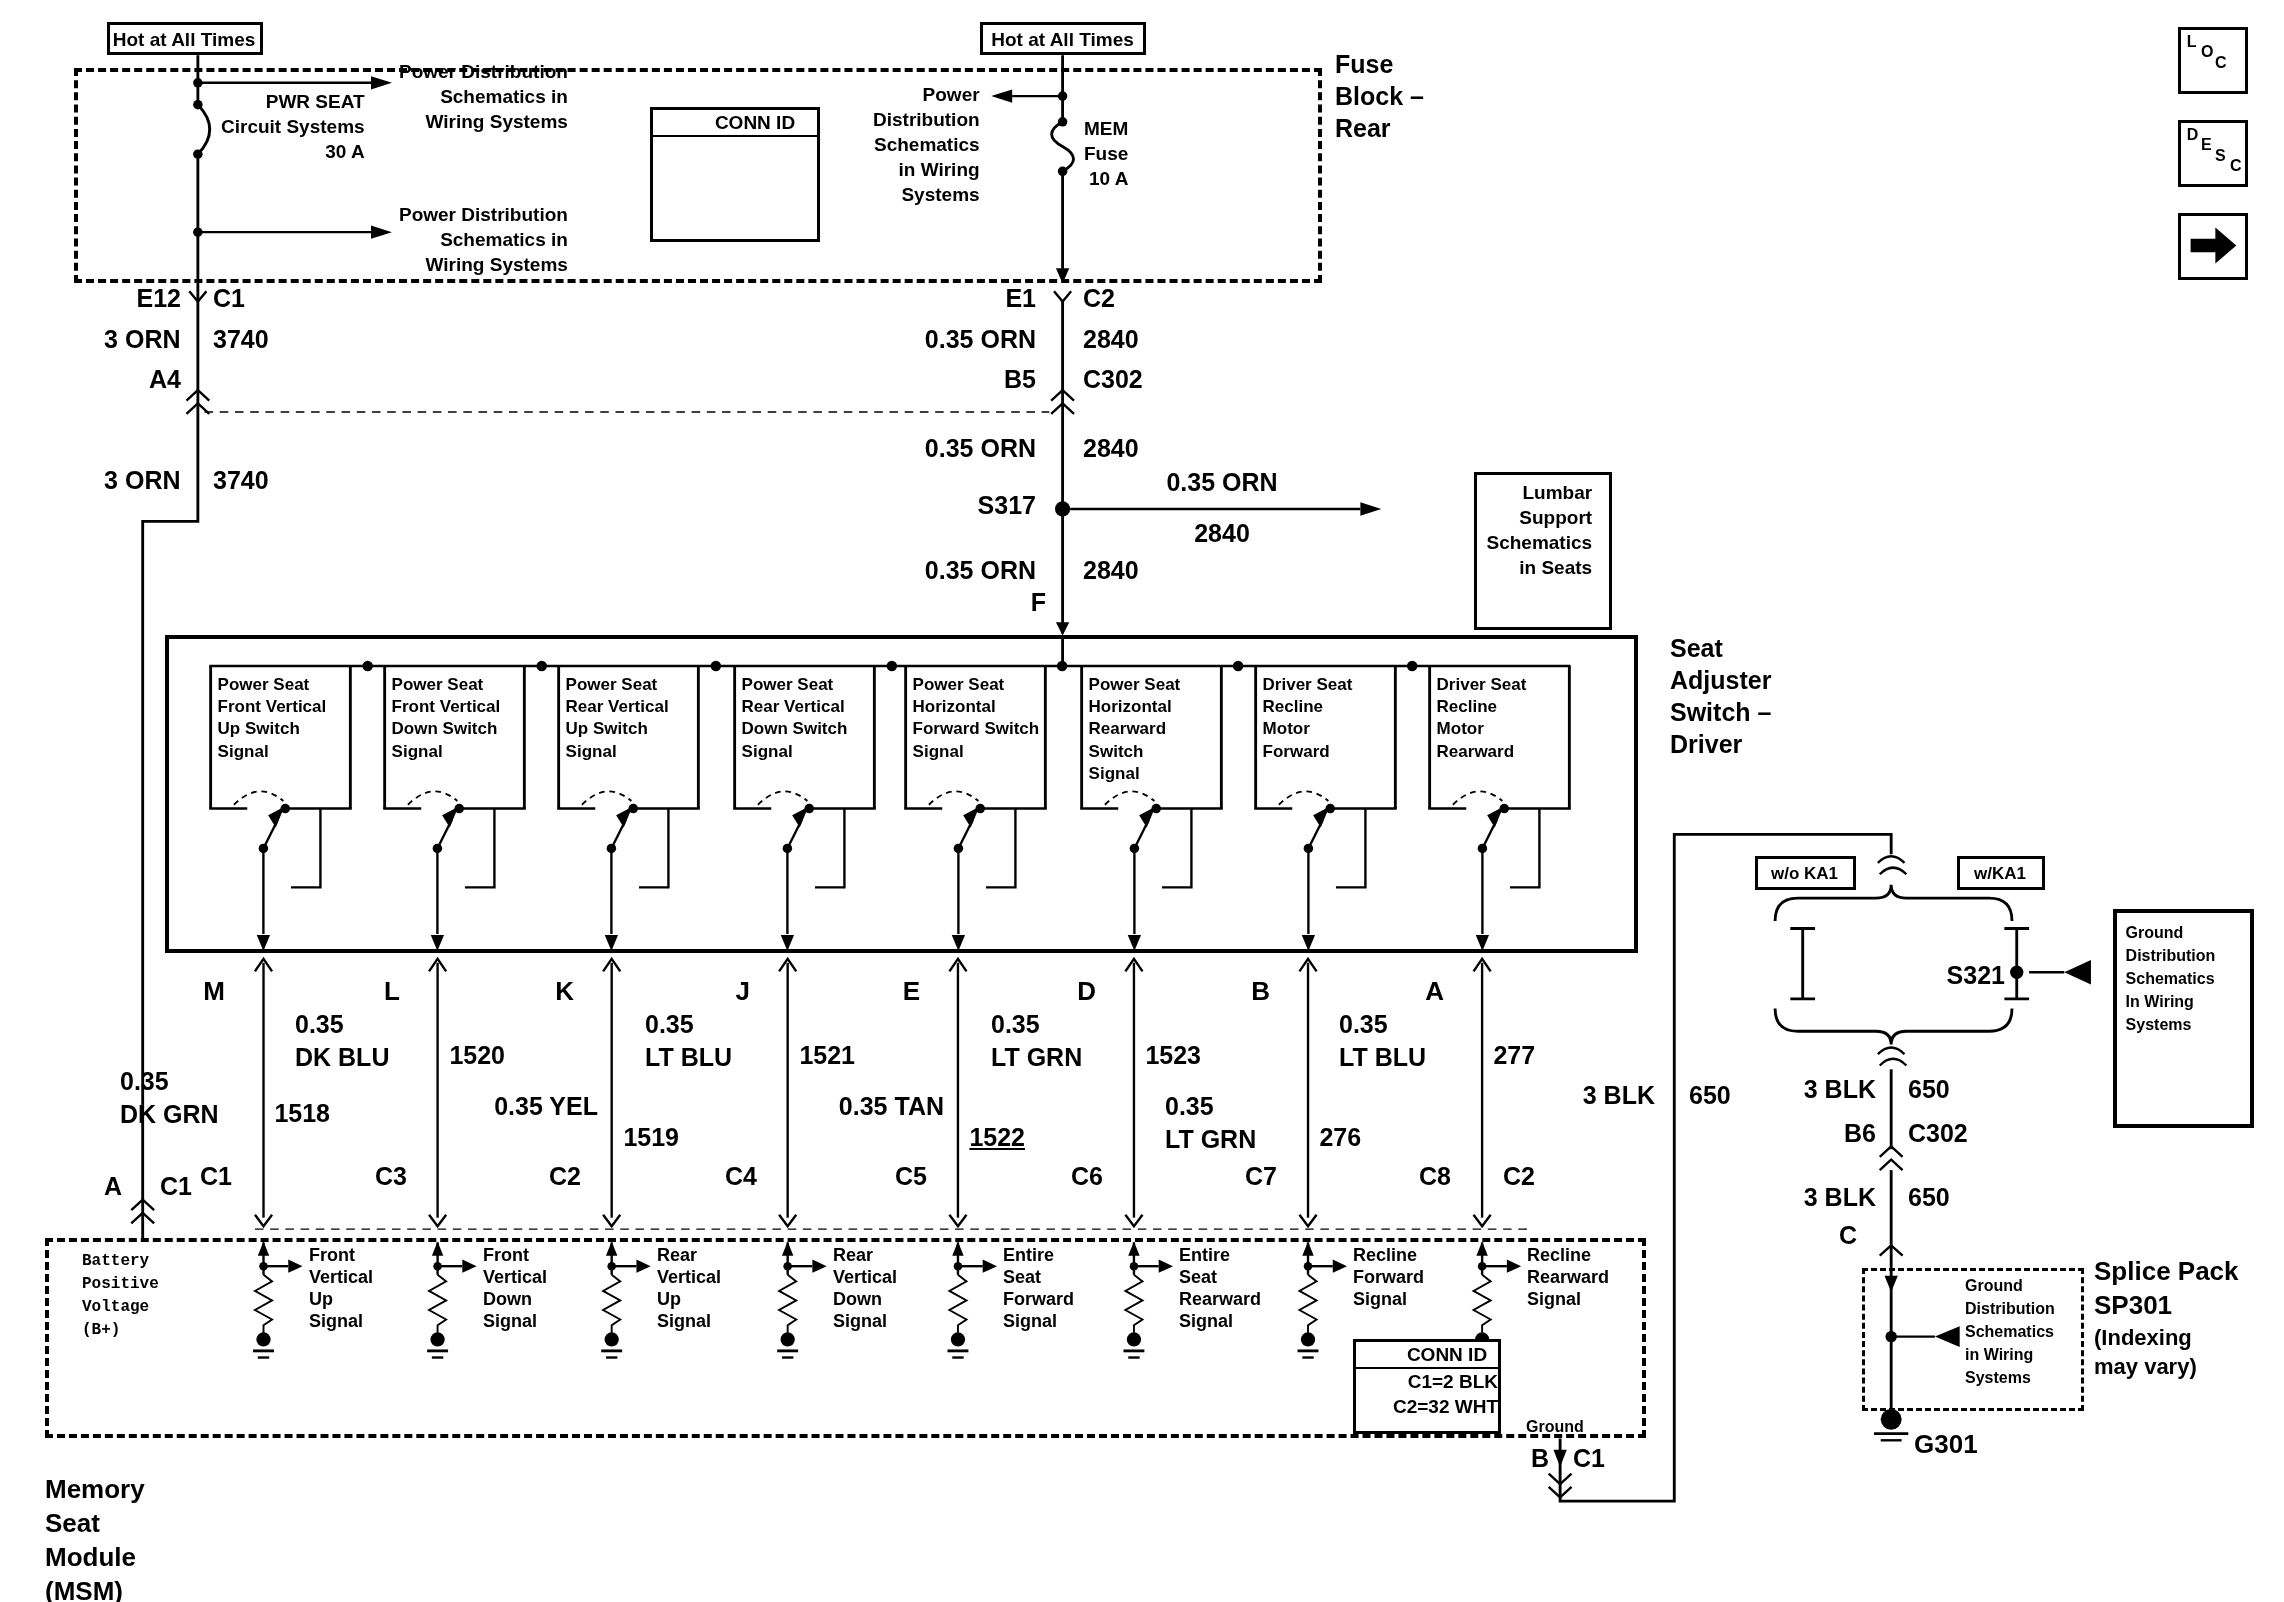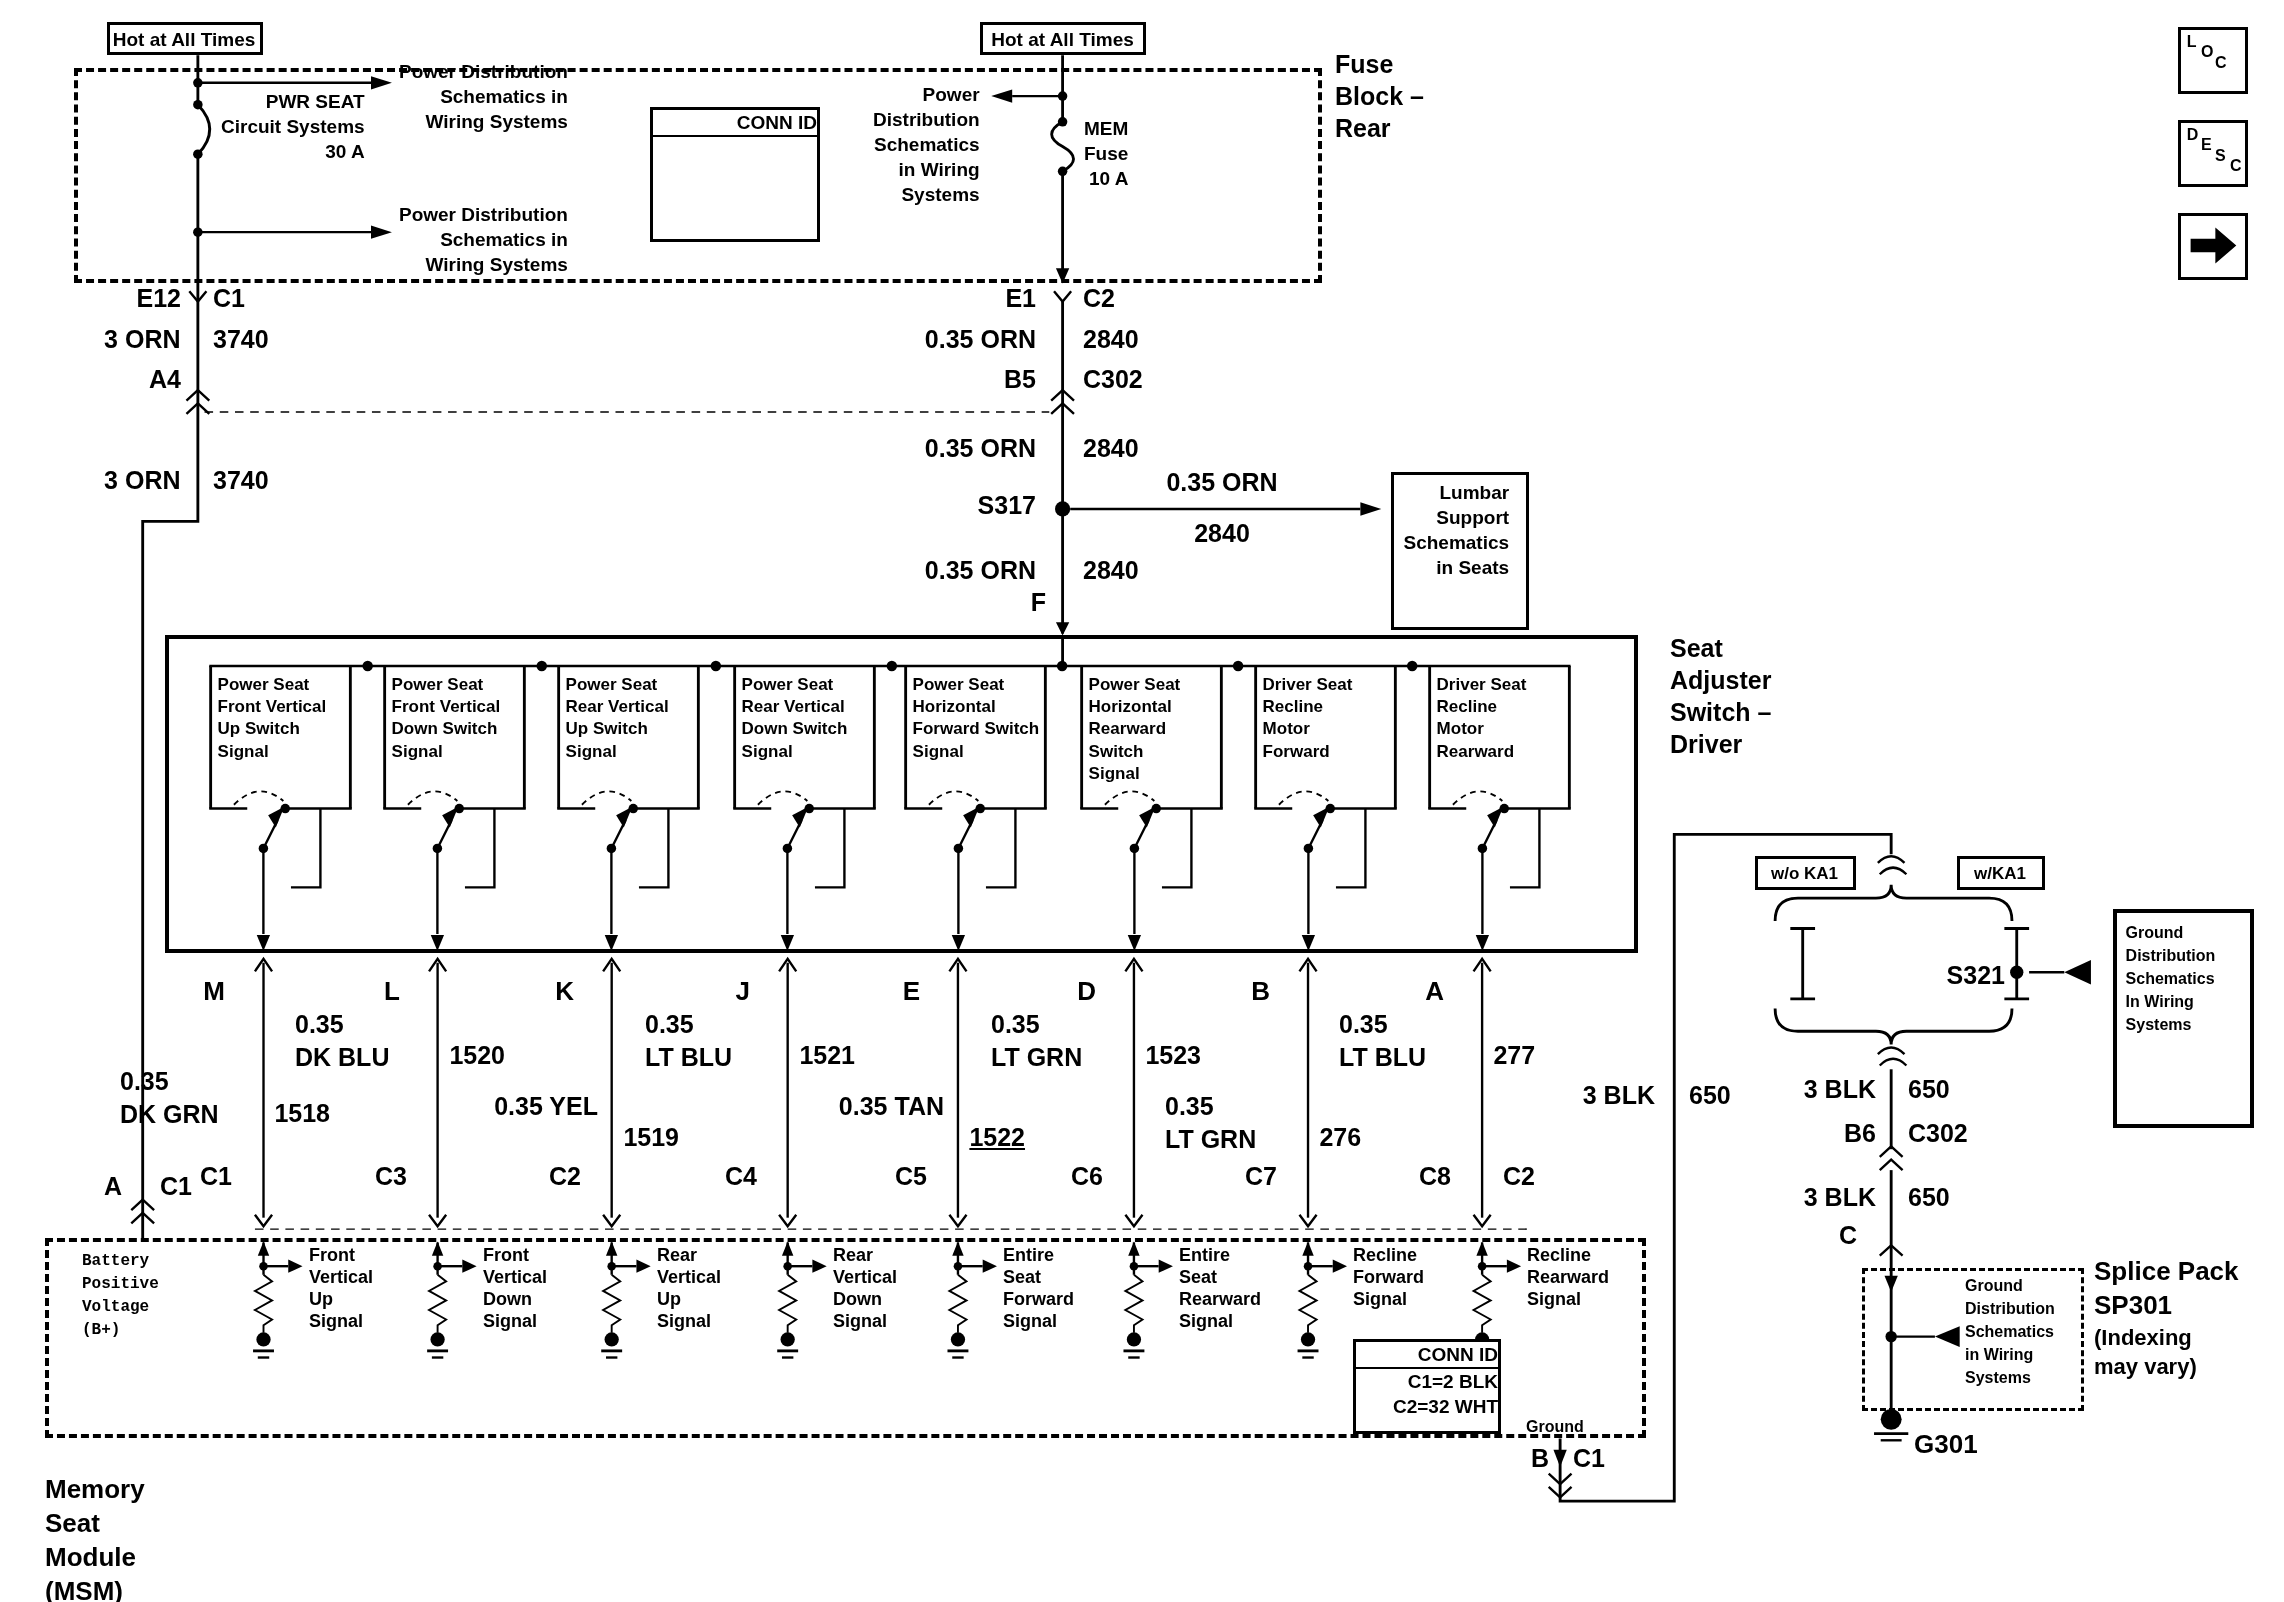--- a/index.html
+++ b/index.html
@@ -38,21 +38,21 @@
   .wlab.one{text-align:right;}
   .wcirc{left:11.4px;font-size:25px;}
   .wpin{left:-143px;top:1162px;width:112px;text-align:right;font-size:25px;}
   .wconn{left:21px;top:1162px;font-size:25px;}
   .msig{position:absolute;top:1244px;font-weight:bold;font-size:18px;line-height:22px;color:#000;z-index:3;}
   .btn{position:absolute;left:2178px;width:70px;height:67px;border:3.8px solid #000;box-sizing:border-box;
     cursor:pointer;background:#fff;z-index:4;}
   .stair{position:relative;display:block;width:100%;height:100%;}
   .stair span{position:absolute;font-weight:bold;font-size:16px;color:#000;}
   .connid{z-index:3;}
-  .connid .hd{border-bottom:2.9px solid #000;text-align:right;font-weight:bold;padding-left:40px;}
+  .connid .hd{border-bottom:2.9px solid #000;text-align:center;font-weight:bold;padding-left:40px;}
   .connid .rw{padding-left:6.7px;font-weight:bold;}
 </style>
 </head>
 <body>
 
 <div id="stage">
 
   <svg id="g" width="2285" height="1603" viewBox="0 0 2402 1685">
 
     <path class="s3" d="M208,58 V110"></path>
@@ -229,21 +229,21 @@
     <div class="t f20 tac" style="left:0;top:1.9px;width:148px;">Hot at All Times</div>
   </div>
   <div class="box" style="left:980px;top:22px;width:166px;height:33px;">
     <div class="t f20 tac" style="left:0;top:1.9px;width:159px;">Hot at All Times</div>
   </div>
 
   <div class="box connid" style="left:650px;top:107px;width:170px;height:135px;">
     <div class="hd f20">CONN ID</div>
   </div>
 
-  <div class="box" style="left:1391px;top:472px;width:138px;height:158px;">
+  <div class="box" style="left:1474px;top:472px;width:138px;height:158px;">
     <div class="t f20" style="left:9.5px;top:4.8px;">
         <div>Lumbar</div>
         <div>Support</div>
         <div>Schematics</div>
         <div>in Seats</div>
       </div>
   </div>
 
   <div class="box solid5" style="left:165px;top:635px;width:1473px;height:318px;"></div>
 

